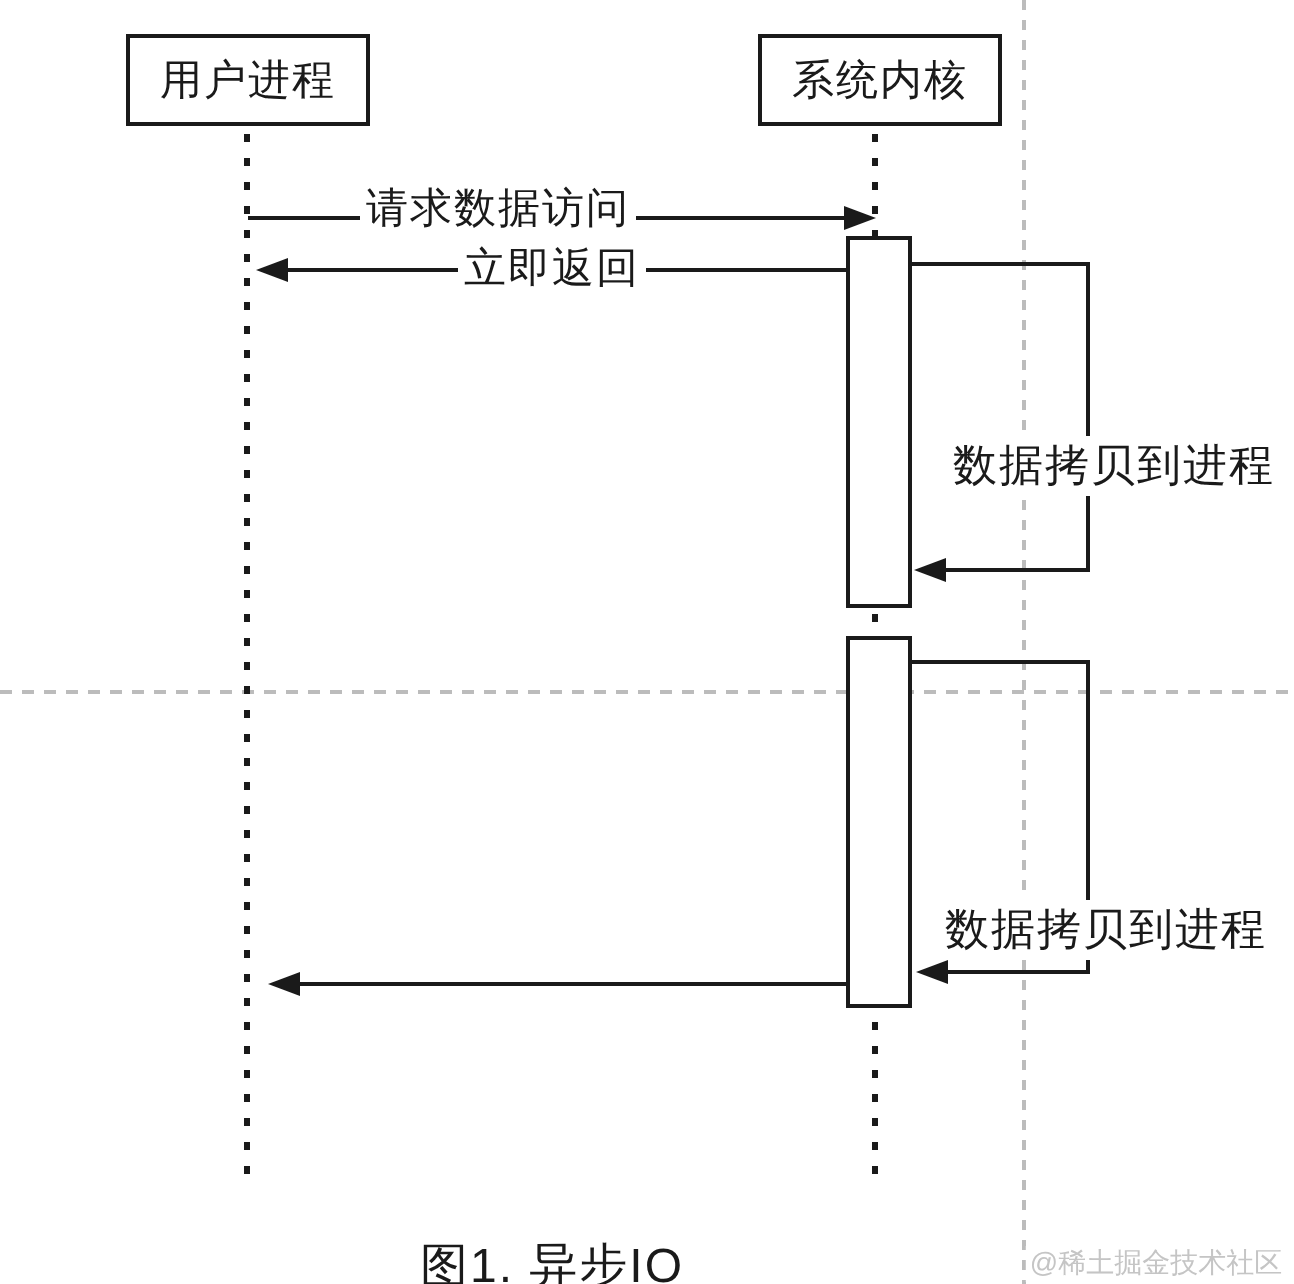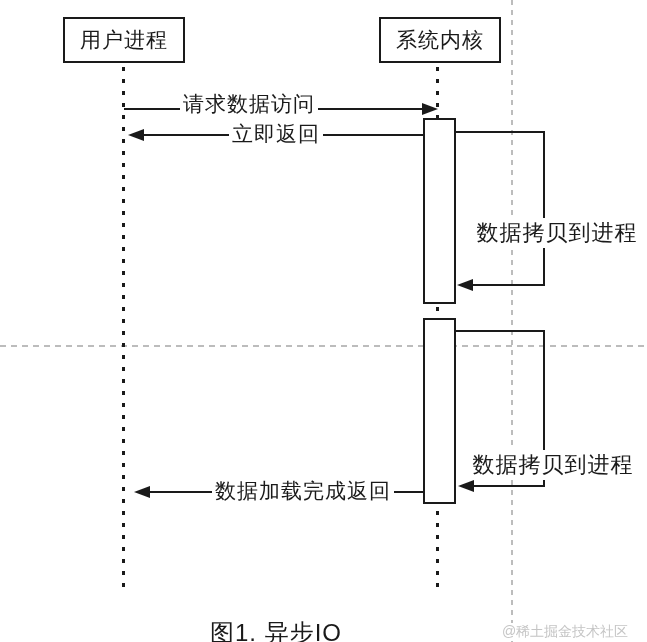--- a/index.html
+++ b/index.html
@@ -109,19 +109,18 @@
   <div class="lbl lbl-phase" style="left:557px;top:233px;">数据拷贝到进程</div>
 
   <div class="line-h" style="left:456px;top:330px;width:89px;"></div>
   <div class="line-v" style="left:543px;top:330px;height:157px;"></div>
   <div class="line-h" style="left:472px;top:485px;width:73px;"></div>
   <div class="arr-l" style="left:458px;top:480px;"></div>
   <div class="lbl lbl-phase" style="left:553px;top:433px;margin-top:32px;">数据拷贝到进程</div>
 
   <div class="line-h" style="left:138px;top:491px;width:285px;"></div>
   <div class="arr-l" style="left:134px;top:486px;"></div>
-  <div class="lbl" style="left:303px;top:491px;">数据加载完成返回</div>
 
   <div class="caption" style="left:276px;top:633px;">图1. 异步IO</div>
 
-  <div class="watermark" style="left:565px;top:632px;">@稀土掘金技术社区</div>
+  <div class="watermark" style="left:578px;top:632px;">@稀土掘金技术社区</div>
 
 </div>
 
 </body></html>

